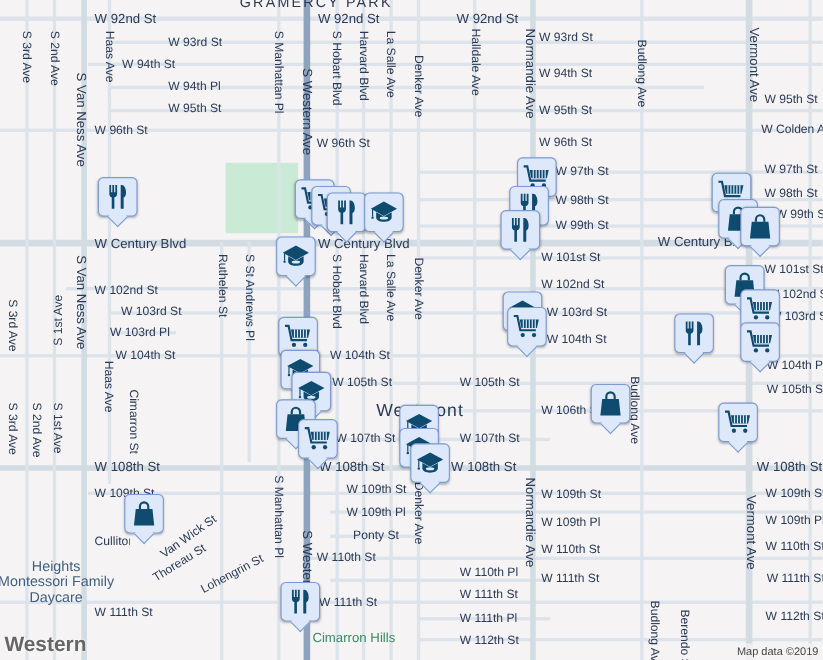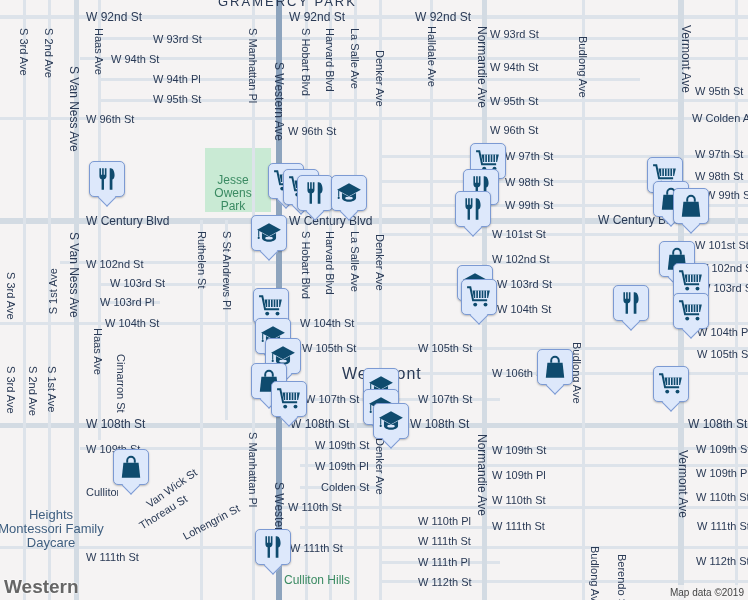--- a/index.html
+++ b/index.html
@@ -70,22 +70,21 @@
   <div class="road" style="left:354px;top:0;width:3px;height:600px;"></div>
   <div class="road" style="left:379px;top:0;width:3px;height:600px;"></div>
   <div class="road" style="left:430px;top:0;width:3px;height:420px;"></div>
   <div class="road major" style="left:482px;top:0;width:5px;height:600px;"></div>
   <div class="road" style="left:582px;top:0;width:3px;height:600px;"></div>
   <div class="road major" style="left:678px;top:0;width:6px;height:600px;"></div>
   <div class="road" style="left:735px;top:0;width:3px;height:600px;"></div>
 
   <div class="hood" style="left:218px;top:-6px;font-size:13px;letter-spacing:2px;">GRAMERCY PARK</div>
   <div class="hood" style="left:342px;top:365px;">Westmont</div>
-  <div class="lbl big green" style="left:284px;top:574px;">Culliton Hills</div>
-  <div class="lbl big green" style="left:203px;top:174px;width:60px;text-align:center;white-space:normal;line-height:13px;">Jesse Owens Park</div>
+  <div class="lbl big green" style="left:284px;top:574px;">Cimarron Hills</div>
   <div class="poi" style="left:-4px;top:508px;width:110px;text-align:center;white-space:normal;font-size:13px;">Heights Montessori Family Daycare</div>
 
   <div class="lbl big" style="left:86px;top:11px;">W 92nd St</div>
   <div class="lbl big" style="left:289px;top:11px;">W 92nd St</div>
   <div class="lbl big" style="left:415px;top:11px;">W 92nd St</div>
   <div class="lbl" style="left:153px;top:33px;">W 93rd St</div>
   <div class="lbl" style="left:490px;top:28px;">W 93rd St</div>
   <div class="lbl" style="left:111px;top:53px;">W 94th St</div>
   <div class="lbl" style="left:490px;top:61px;">W 94th St</div>
   <div class="lbl" style="left:153px;top:73px;">W 94th Pl</div>
@@ -128,21 +127,21 @@
   <div class="lbl big" style="left:290px;top:418px;">W 108th St</div>
   <div class="lbl big" style="left:410px;top:418px;">W 108th St</div>
   <div class="lbl big" style="left:688px;top:418px;">W 108th St</div>
   <div class="lbl" style="left:86px;top:443px;">W 109th St</div>
   <div class="lbl" style="left:315px;top:439px;">W 109th St</div>
   <div class="lbl" style="left:492px;top:444px;">W 109th St</div>
   <div class="lbl" style="left:696px;top:443px;">W 109th St</div>
   <div class="lbl" style="left:315px;top:460px;">W 109th Pl</div>
   <div class="lbl" style="left:492px;top:469px;">W 109th Pl</div>
   <div class="lbl" style="left:696px;top:467px;">W 109th Pl</div>
-  <div class="lbl" style="left:321px;top:481px;">Colden St</div>
+  <div class="lbl" style="left:321px;top:481px;">Ponty St</div>
   <div class="lbl" style="left:288px;top:501px;">W 110th St</div>
   <div class="lbl" style="left:492px;top:494px;">W 110th St</div>
   <div class="lbl" style="left:696px;top:491px;">W 110th St</div>
   <div class="lbl" style="left:418px;top:515px;">W 110th Pl</div>
   <div class="lbl" style="left:86px;top:551px;">W 111th St</div>
   <div class="lbl" style="left:290px;top:542px;">W 111th St</div>
   <div class="lbl" style="left:418px;top:535px;">W 111th St</div>
   <div class="lbl" style="left:492px;top:520px;">W 111th St</div>
   <div class="lbl" style="left:697px;top:520px;">W 111th St</div>
   <div class="lbl" style="left:418px;top:556px;">W 111th Pl</div>

